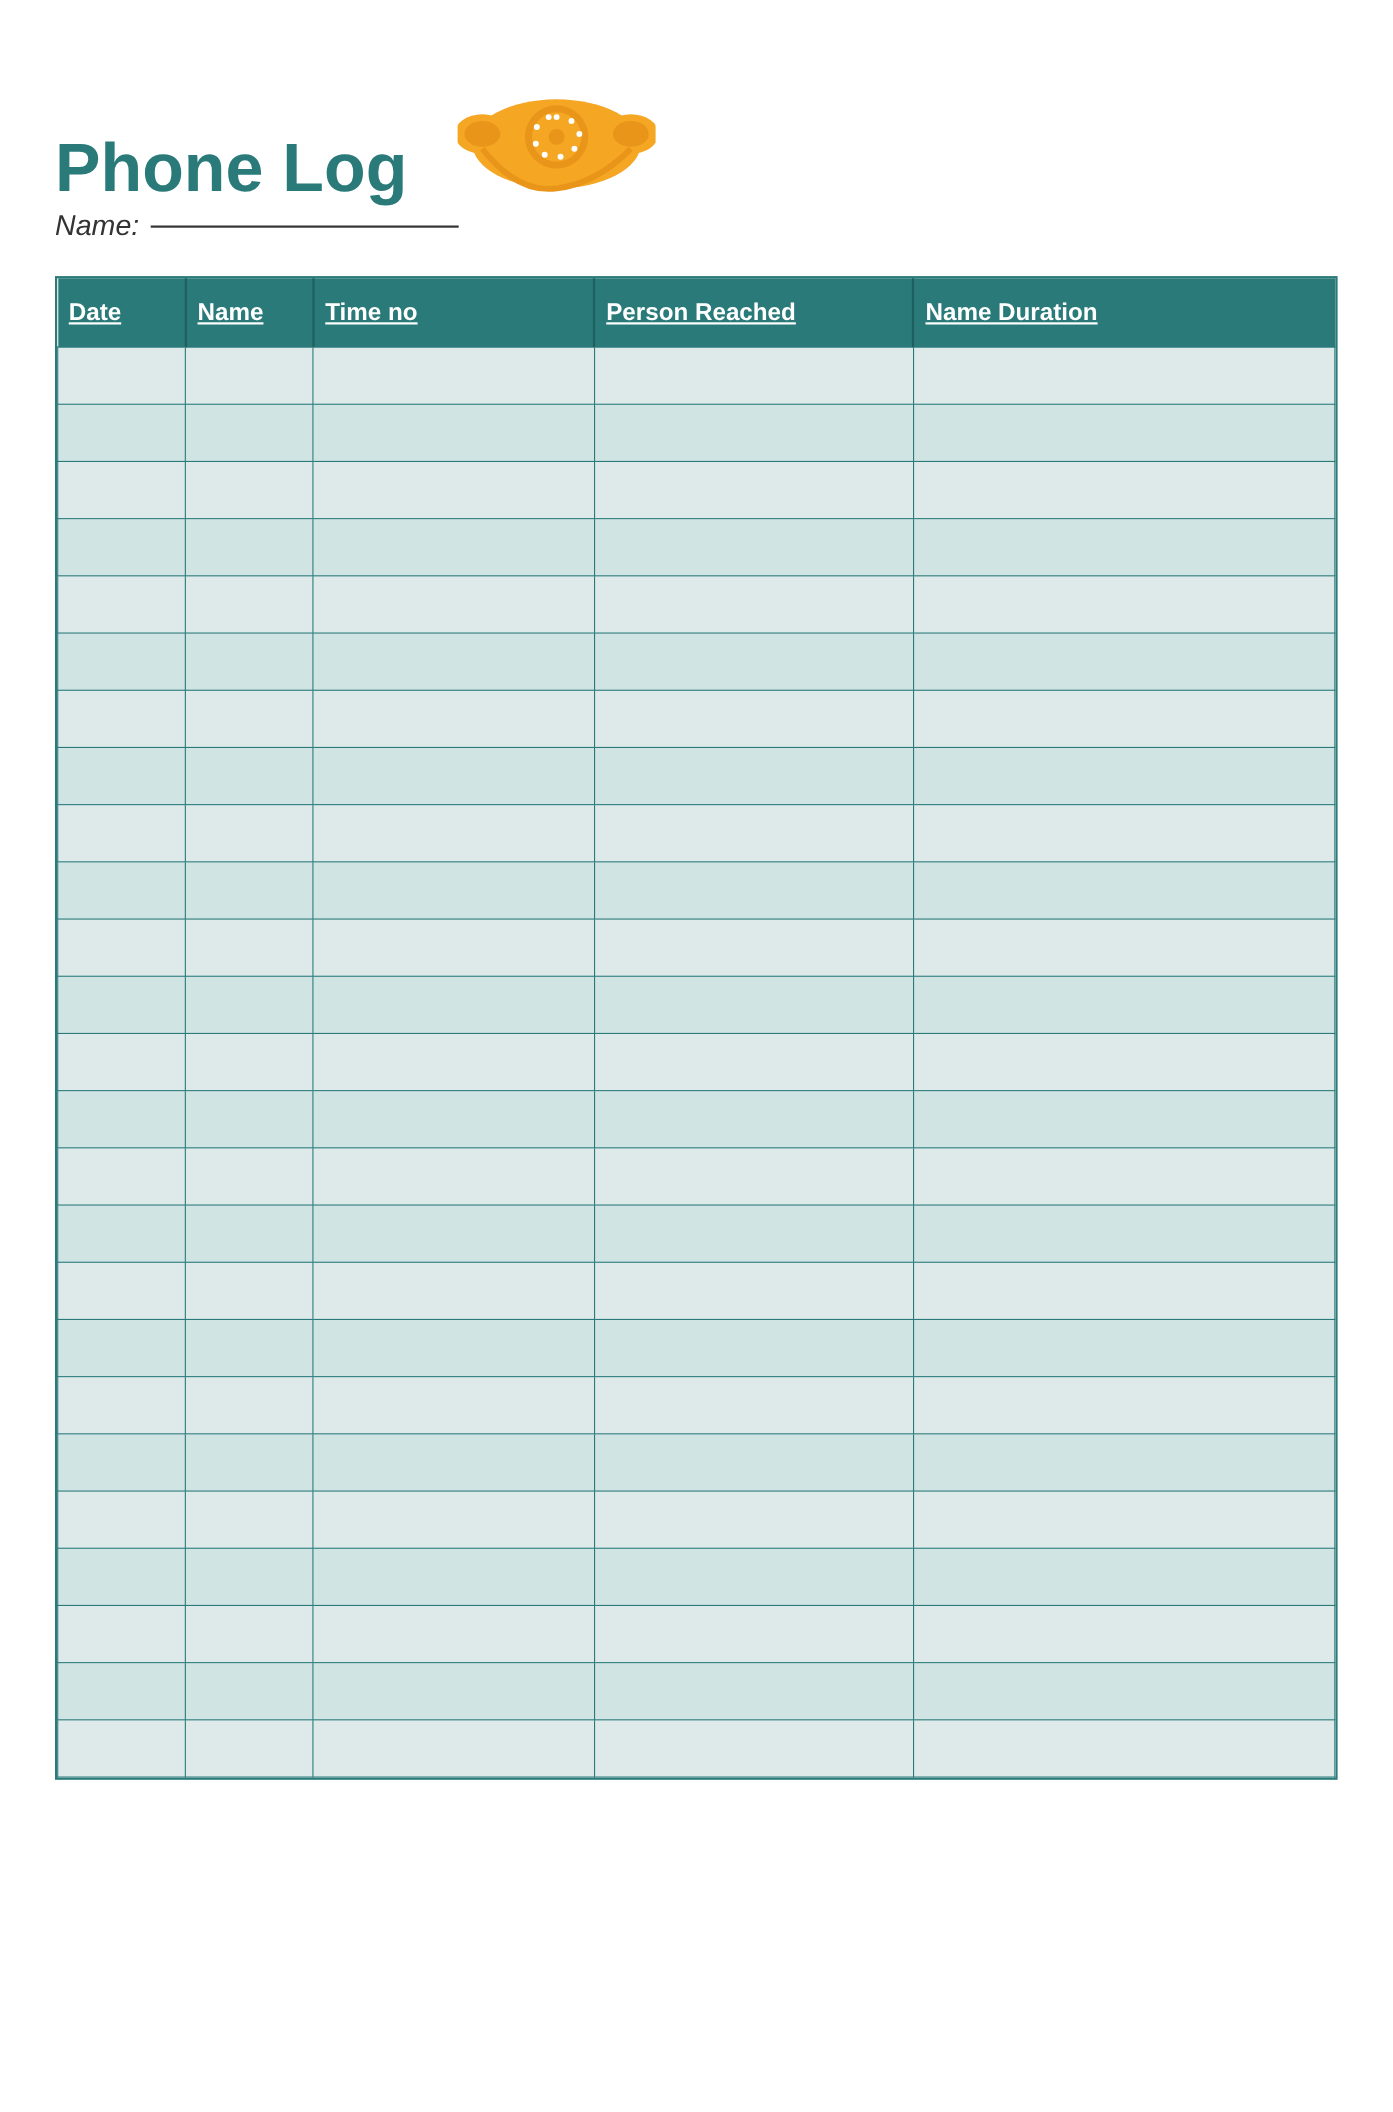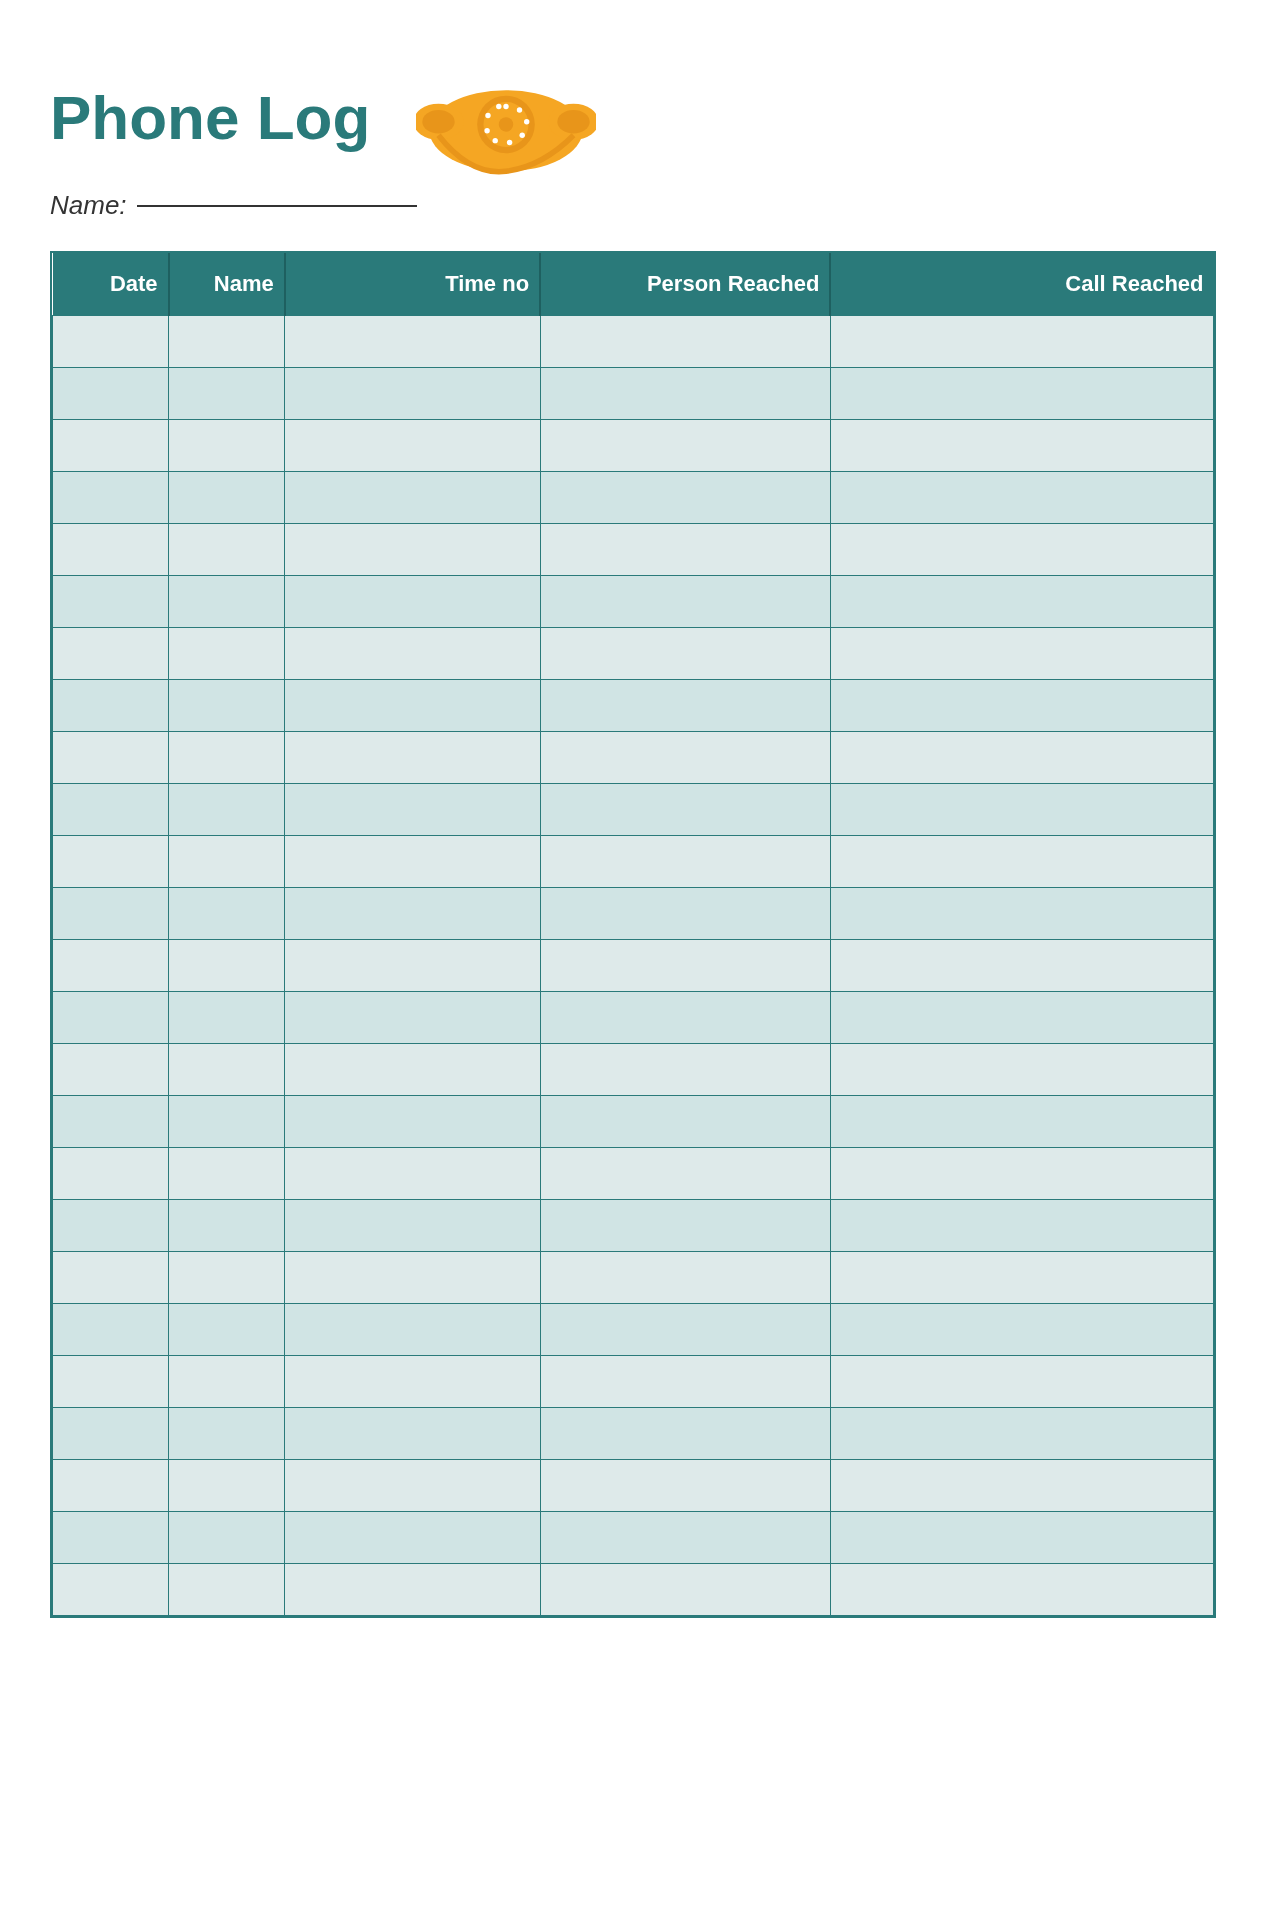--- a/index.html
+++ b/index.html
@@ -82,22 +82,23 @@
 
     thead tr {
       background-color: #2a7a7a;
     }
 
     thead th {
       color: #fff;
       font-size: 22px;
       font-weight: bold;
       padding: 18px 10px;
-      text-align: right;
+      text-align: left;
       border-right: 2px solid #1e6060;
+      text-decoration: underline;
     }
 
     thead th:last-child {
       border-right: none;
     }
 
     tbody tr {
       background-color: #deeaea;
     }
 
@@ -112,21 +113,21 @@
     }
 
     .col-date { width: 10%; }
     .col-time { width: 10%; }
     .col-phone { width: 22%; }
     .col-person { width: 25%; }
     .col-duration { width: 33%; }
 
     .top-bar {
       display: flex;
-      align-items: center;
+      align-items: flex-end;
       gap: 16px;
     }
   </style>
 </head>
 <body>
 
 <div class="top-bar">
   <div class="title">Phone Log</div>
 
   <div class="phone-icon">
@@ -167,21 +168,21 @@
 </div>
 
 <div class="table-container">
   <table>
     <thead>
       <tr>
         <th class="col-date">Date</th>
         <th class="col-time">Name</th>
         <th class="col-phone">Time no</th>
         <th class="col-person">Person Reached</th>
-        <th class="col-duration">Call Reached</th>
+        <th class="col-duration">Name Duration</th>
       </tr>
     </thead>
     <tbody id="table-body">
     <tr>
           <td></td>
           <td></td>
           <td></td>
           <td></td>
           <td></td>
         </tr>

